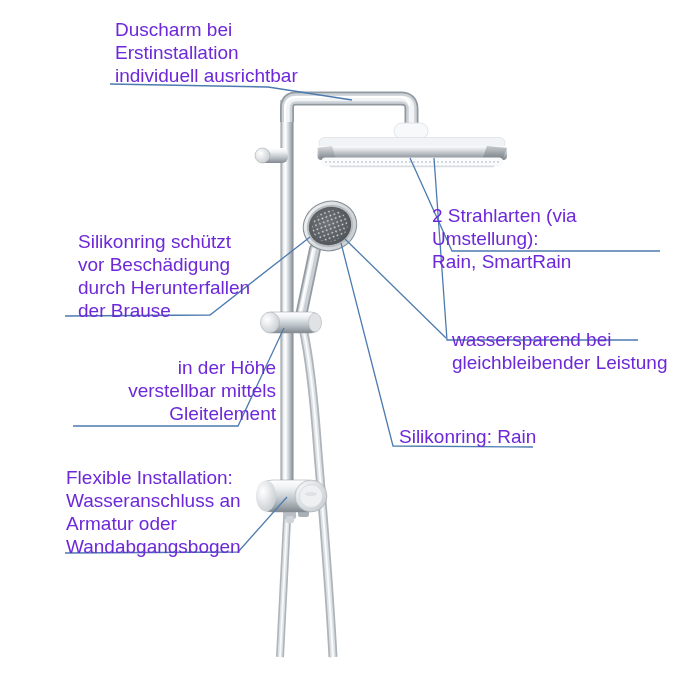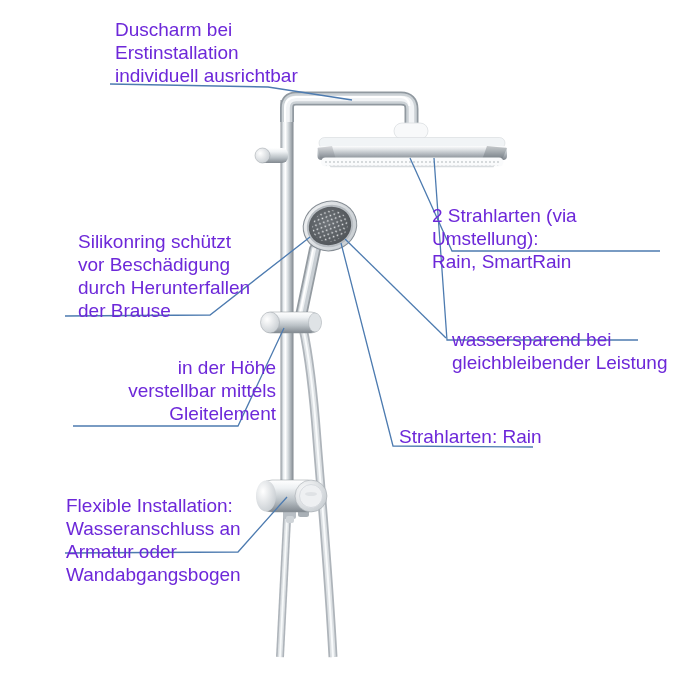--- a/index.html
+++ b/index.html
@@ -9,21 +9,21 @@
   }
   #art{position:absolute;left:0;top:0;width:700px;height:700px;}
   .note{
     position:absolute;
     font-size:19px;line-height:23px;color:#6d28d9;
     white-space:pre-line;
   }
   .n-duscharm{left:115px;top:18px;width:220px;}
   .n-silikonring{left:78px;top:230px;width:210px;}
   .n-hoehe{left:76px;top:356px;width:200px;text-align:right;}
-  .n-flexible{left:66px;top:466px;width:220px;margin-top:28px;}
+  .n-flexible{left:66px;top:466px;width:220px;}
   .n-strahlarten{left:432px;top:204px;width:230px;}
   .n-wassersparend{left:452px;top:296px;width:230px;margin-top:32px;}
   .n-brausestrahl{left:399px;top:425px;width:180px;}
 </style>
 </head>
 <body>
 
 <div id="stage">
 
   <svg id="art" viewBox="0 0 700 700">
@@ -154,15 +154,15 @@
 verstellbar mittels
 Gleitelement</div>
   <div class="note n-flexible">Flexible Installation:
 Wasseranschluss an
 Armatur oder
 Wandabgangsbogen</div>
   <div class="note n-strahlarten">2 Strahlarten (via Umstellung):
 Rain, SmartRain</div>
   <div class="note n-wassersparend">wassersparend bei
 gleichbleibender Leistung</div>
-  <div class="note n-brausestrahl">Strahlarten: Rain</div>
+  <div class="note n-brausestrahl">Silikonring: Rain</div>
 
 </div>
 
 </body></html>

